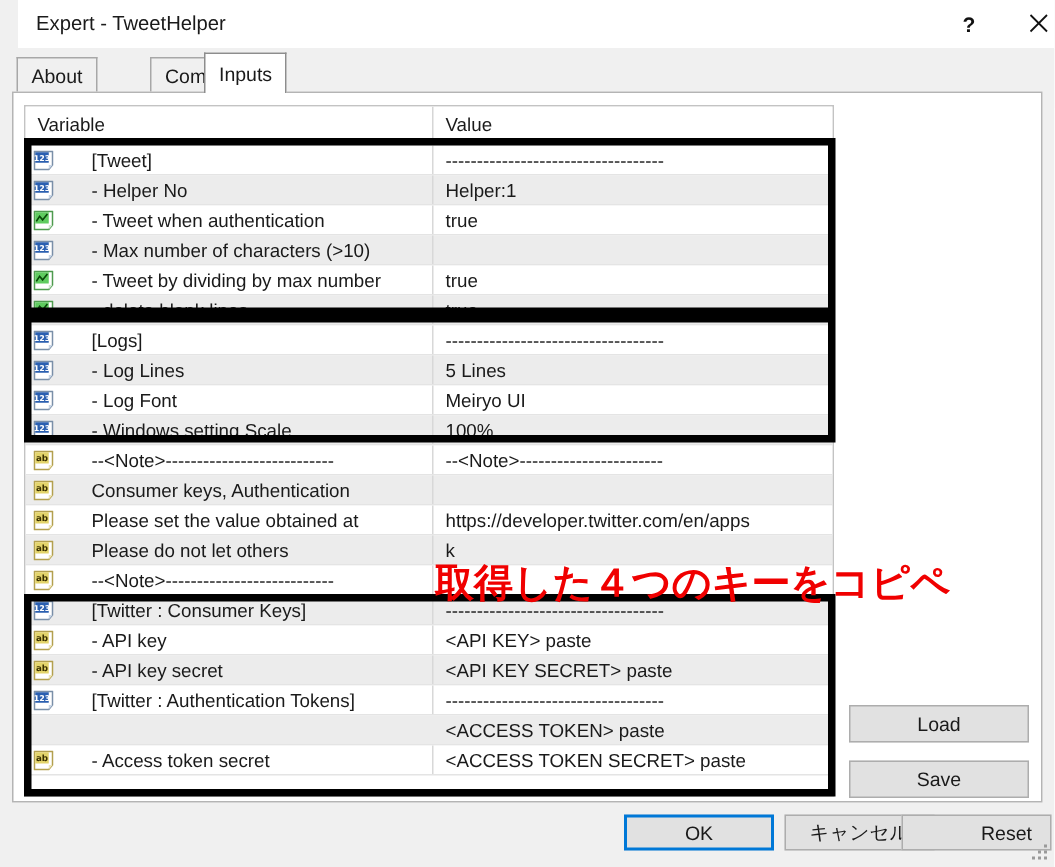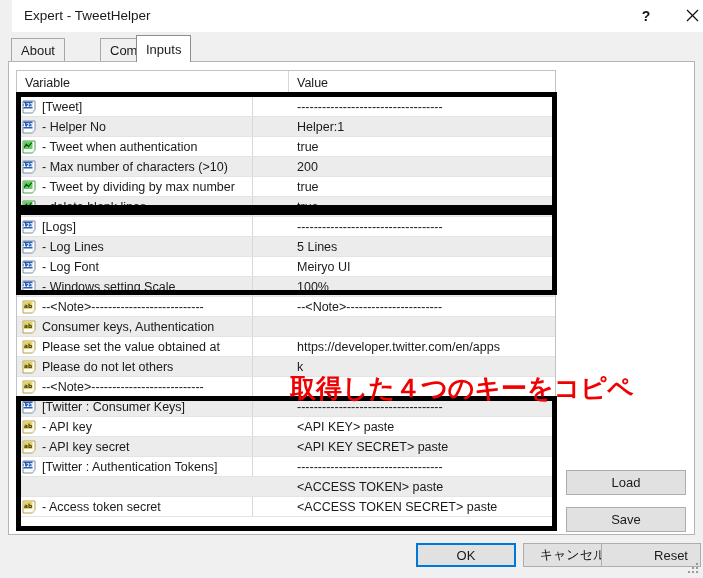--- a/index.html
+++ b/index.html
@@ -144,28 +144,29 @@
     position: relative;
     height: 20px;
     background: #ffffff;
     border-bottom: 1px solid #e4e4e4;
     box-sizing: border-box;
   }
   .row.alt { background: #ececec; }
   .cell-var {
     position: absolute;
     left: 0; top: 0;
-    width: 236px;
+    width: 272px;
     height: 19px;
     box-sizing: border-box;
     border-right: 1px solid #d8d8d8;
     display: flex;
     align-items: center;
     padding-left: 5px;
     overflow: hidden;
+    gap: 19px;
   }
   .cell-val {
     position: absolute;
     left: 272px; top: 0;
     width: 268px;
     height: 19px;
     box-sizing: border-box;
     display: flex;
     align-items: center;
     padding-left: 8px;
@@ -357,21 +358,20 @@
             <span class="ticon">
               <svg width="14" height="14" viewBox="0 0 14 14">
                 <path d="M1 1 H13 V10 L10.5 13 H1 Z" fill="#ffffff" stroke="#7a8fa8" stroke-width="1"></path>
                 <rect x="1.5" y="1.5" width="9" height="7" fill="#2a5fb0"></rect>
                 <text x="6" y="7.4" font-size="5.3" fill="#ffffff" text-anchor="middle" font-family="DejaVu Sans, sans-serif" font-weight="bold">123</text>
                 <path d="M10.5 13 L10.5 10 L13 10 Z" fill="#c9d6e6"></path>
               </svg>
             </span>
             <span class="var-label">- Max number of characters (&gt;10)</span>
           </div>
-          <div class="cell-val">200</div>
         </div>
         <div class="row">
           <div class="cell-var">
             <span class="ticon">
               <svg width="14" height="14" viewBox="0 0 14 14">
                 <path d="M1 1 H13 V10 L10.5 13 H1 Z" fill="#ffffff" stroke="#4e9b4e" stroke-width="1"></path>
                 <rect x="1.5" y="1.5" width="9" height="7.5" fill="#5fcc5f"></rect>
                 <polyline points="2.2,7.6 4.4,4.2 6.4,6.6 9.6,2.6" fill="none" stroke="#0a4a0a" stroke-width="1.1"></polyline>
                 <path d="M10.5 13 L10.5 10 L13 10 Z" fill="#cfe9cf"></path>
               </svg>

